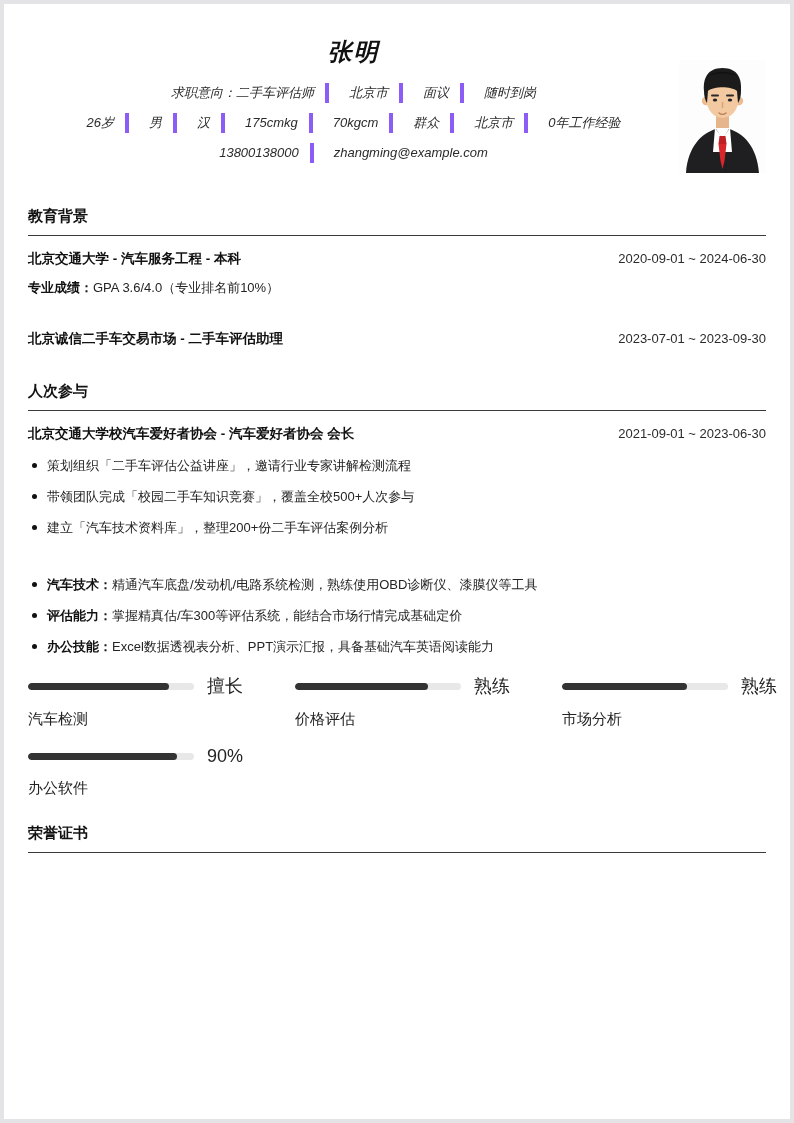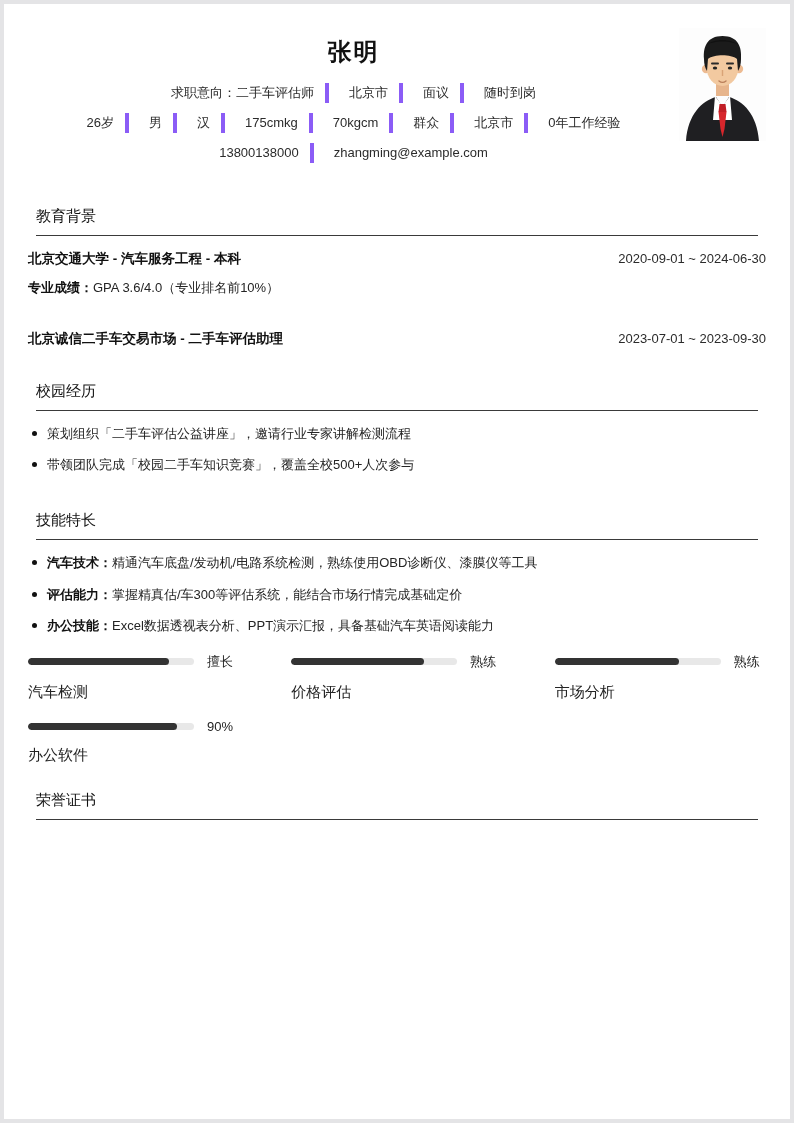--- a/index.html
+++ b/index.html
@@ -19,21 +19,21 @@
   .page {
     position: absolute;
     left: 4px; top: 4px;
     width: 786px; height: 1115px;
     background: #ffffff;
     padding: 24px 24px 0 24px;
     overflow: hidden;
   }
 
   
-  .header { display: flex; align-items: flex-start; }
+  .header { display: flex; align-items: flex-end; font-style: italic; }
   .header-text { flex: 1 1 auto; text-align: center; padding-top: 8px; }
   .candidate-name {
     margin: 0 0 15px 0;
     font-size: 24px;
     font-weight: 700;
     letter-spacing: 2px;
     color: #111;
   }
   .hline { font-size: 13px; color: #2b2b2b; margin-bottom: 10px; line-height: 1.55; }
   .hline .part { display: inline-block; }
@@ -45,23 +45,23 @@
   .photo { flex: 0 0 87px; width: 87px; height: 113px; }
 
   
   section { margin-top: 30px; }
   .sec-edu    { margin-top: 34px; }
   .sec-intern { margin-top: 30px; }
   .sec-campus { margin-top: 34px; }
   .sec-skills { margin-top: 36px; }
   .sec-honors { margin-top: 26px; }
   .sec-title {
-    margin: 8px;
+    margin: 0;
     font-size: 15px;
-    font-weight: 400;
+    font-weight: 700;
     color: #111;
     padding-bottom: 9px;
     border-bottom: 1.6px solid #3a3a3a;
   }
   .entry-head {
     display: flex;
     justify-content: space-between;
     align-items: baseline;
     margin-top: 14px;
     gap: 48px;
@@ -99,21 +99,21 @@
   }
   .bar-cell { }
   .bar-row { display: flex; align-items: center; gap: 13px; }
   .bar-track {
     width: 166px; height: 7px;
     background: #e8e8e8;
     border-radius: 4px;
     overflow: hidden;
   }
   .bar-fill { height: 100%; background: #333; border-radius: 4px; }
-  .bar-level { font-size: 13px; color: #242424; white-space: nowrap; }
+  .bar-level { font-size: 18px; color: #242424; white-space: nowrap; }
   .bar-name { font-size: 15px; color: #242424; margin-top: 12px; }
 </style>
 </head>
 <body>
 
 <div class="canvas">
   <div class="page">
 
     <header class="header">
       <div class="header-text">
@@ -175,30 +175,34 @@
     </section>
 
     <section class="sec-intern">
       <div class="entry-head">
         <span class="entry-org">北京诚信二手车交易市场 - 二手车评估助理</span>
         <span class="entry-date">2023-07-01 ~ 2023-09-30</span>
       </div>
     </section>
 
     <section class="sec-campus">
-      <h2 class="sec-title">校园经历</h2>
+      <h2 class="sec-title">人次参与</h2>
+      <div class="entry-head">
+        <span class="entry-org">北京交通大学校汽车爱好者协会 - 汽车爱好者协会 会长</span>
+        <span class="entry-date">2021-09-01 ~ 2023-06-30</span>
+      </div>
       <ul class="bullets">
 
       <li>策划组织「二手车评估公益讲座」，邀请行业专家讲解检测流程</li>
           <li>带领团队完成「校园二手车知识竞赛」，覆盖全校500+人次参与</li>
+          <li>建立「汽车技术资料库」，整理200+份二手车评估案例分析</li>
         </ul>
     </section>
 
     <section class="sec-skills">
-      <h2 class="sec-title">技能特长</h2>
       <ul class="bullets">
 
           <li><b class="inline-label">汽车技术：</b><span>精通汽车底盘/发动机/电路系统检测，熟练使用OBD诊断仪、漆膜仪等工具</span></li>
 
           <li><b class="inline-label">评估能力：</b><span>掌握精真估/车300等评估系统，能结合市场行情完成基础定价</span></li>
 
 
           <li><b class="inline-label">办公技能：</b><span>Excel数据透视表分析、PPT演示汇报，具备基础汽车英语阅读能力</span></li>
         </ul>
       <div class="bars">

